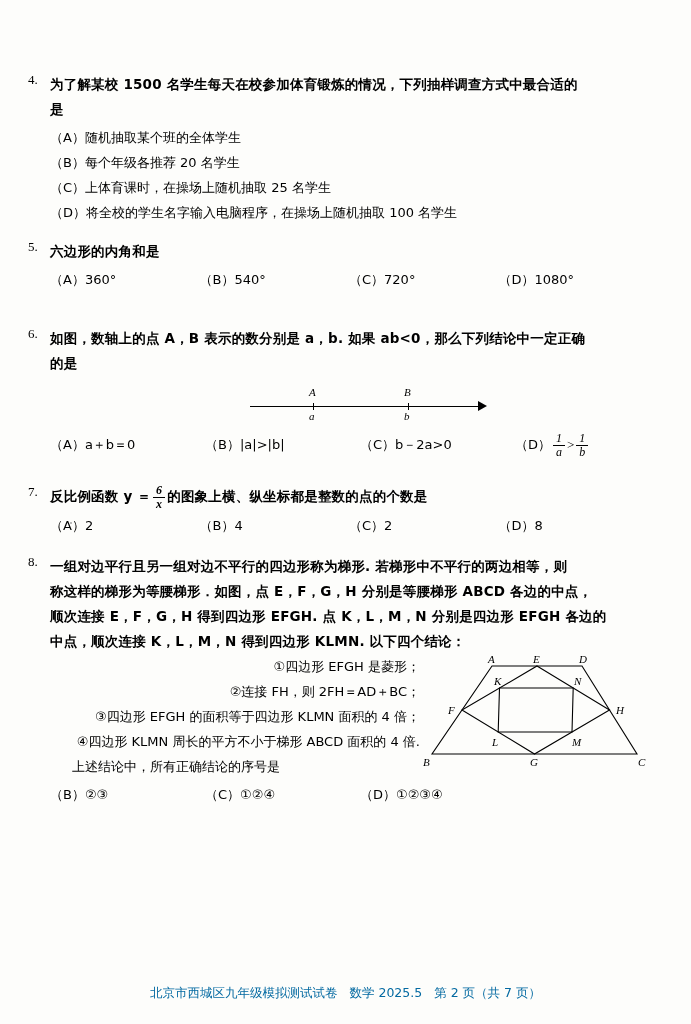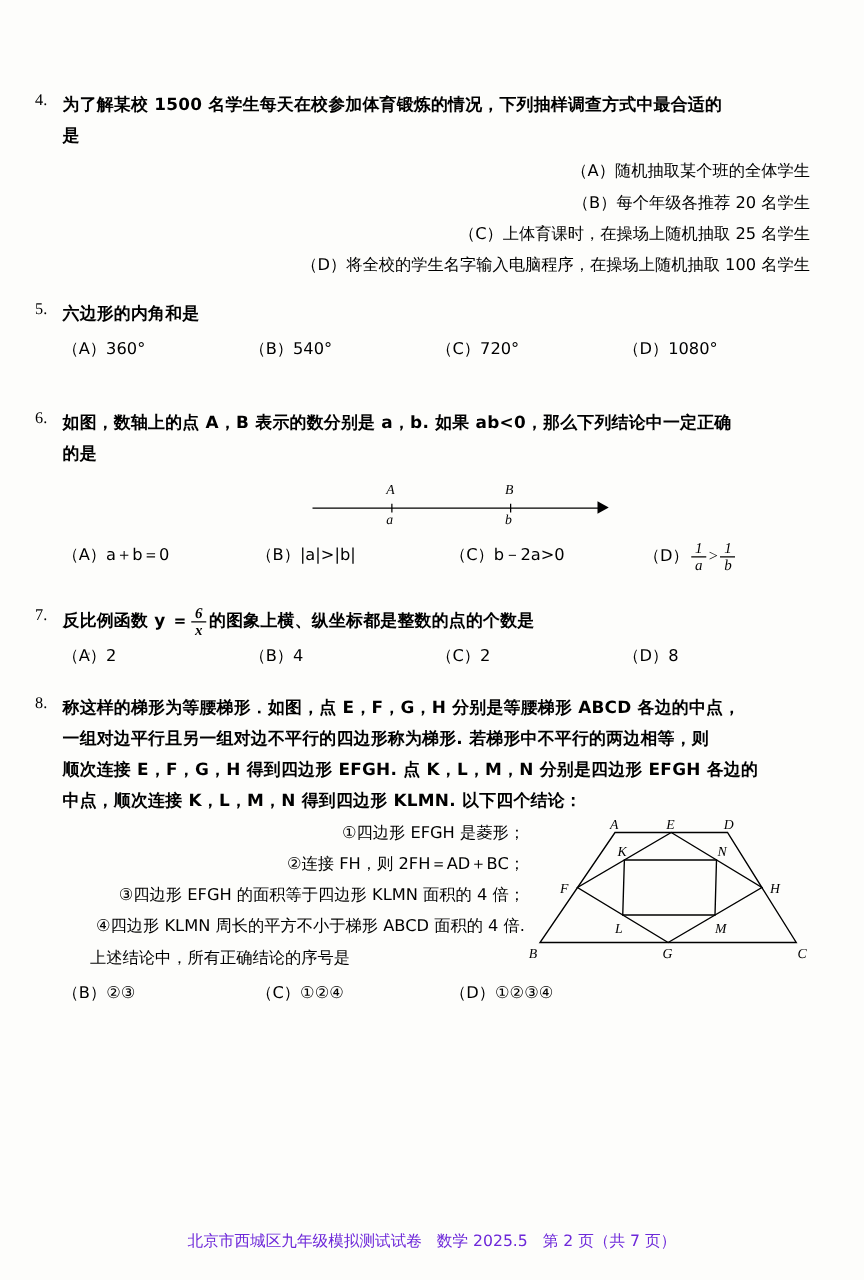--- a/index.html
+++ b/index.html
@@ -47,21 +47,20 @@
   .stem {
     font-size: 13.5px;
     line-height: 25px;
     font-family: "DejaVu Sans", sans-serif;
     letter-spacing: 0.2px;
     font-weight: bold;
   }
 
   .opt-block {
     margin-top: 3px;
-    text-align: right;
   }
   .opt-line {
     font-size: 13px;
     line-height: 25px;
     font-family: "DejaVu Sans", sans-serif;
   }
   .opts-row {
     display: flex;
     margin-top: 4px;
   }
@@ -146,21 +145,21 @@
   .q8-narrow { width: 370px; }
 
   .footer {
     position: absolute;
     left: 0;
     right: 0;
     bottom: 22px;
     text-align: center;
     font-size: 12.5px;
     font-family: "DejaVu Sans", sans-serif;
-    color: #6d28d9;
+    color: #0369a1;
   }
   .footer span { margin: 0 4px; }
   .speck {
     position: absolute;
     width: 2px; height: 2px;
     background: #bbb;
     left: 70px; top: 522px;
   }
 </style>
 </head>
@@ -236,22 +235,22 @@
           <div class="cell w4">（B）4</div>
           <div class="cell w4">（C）2</div>
           <div class="cell w4">（D）8</div>
         </div>
       </div>
     </div>
 
     <div class="q q8-wrap">
       <div class="qnum">8.</div>
       <div class="qbody">
+        <div class="stem">一组对边平行且另一组对边不平行的四边形称为梯形. 若梯形中不平行的两边相等，则</div>
         <div class="stem">称这样的梯形为等腰梯形．如图，点 E，F，G，H 分别是等腰梯形 ABCD 各边的中点，</div>
-        <div class="stem">一组对边平行且另一组对边不平行的四边形称为梯形. 若梯形中不平行的两边相等，则</div>
         <div class="stem">顺次连接 E，F，G，H 得到四边形 EFGH. 点 K，L，M，N 分别是四边形 EFGH 各边的</div>
         <div class="stem">中点，顺次连接 K，L，M，N 得到四边形 KLMN. 以下四个结论：</div>
 
         <div style="position:relative;text-align:right;">
           <div class="q8-concl q8-narrow">①四边形 EFGH 是菱形；</div>
           <div class="q8-concl q8-narrow">②连接 FH，则 2FH＝AD＋BC；</div>
           <div class="q8-concl q8-narrow">③四边形 EFGH 的面积等于四边形 KLMN 面积的 4 倍；</div>
           <div class="q8-concl q8-narrow">④四边形 KLMN 周长的平方不小于梯形 ABCD 面积的 4 倍.</div>
 
           <svg class="fig8" viewBox="0 0 230 115">

